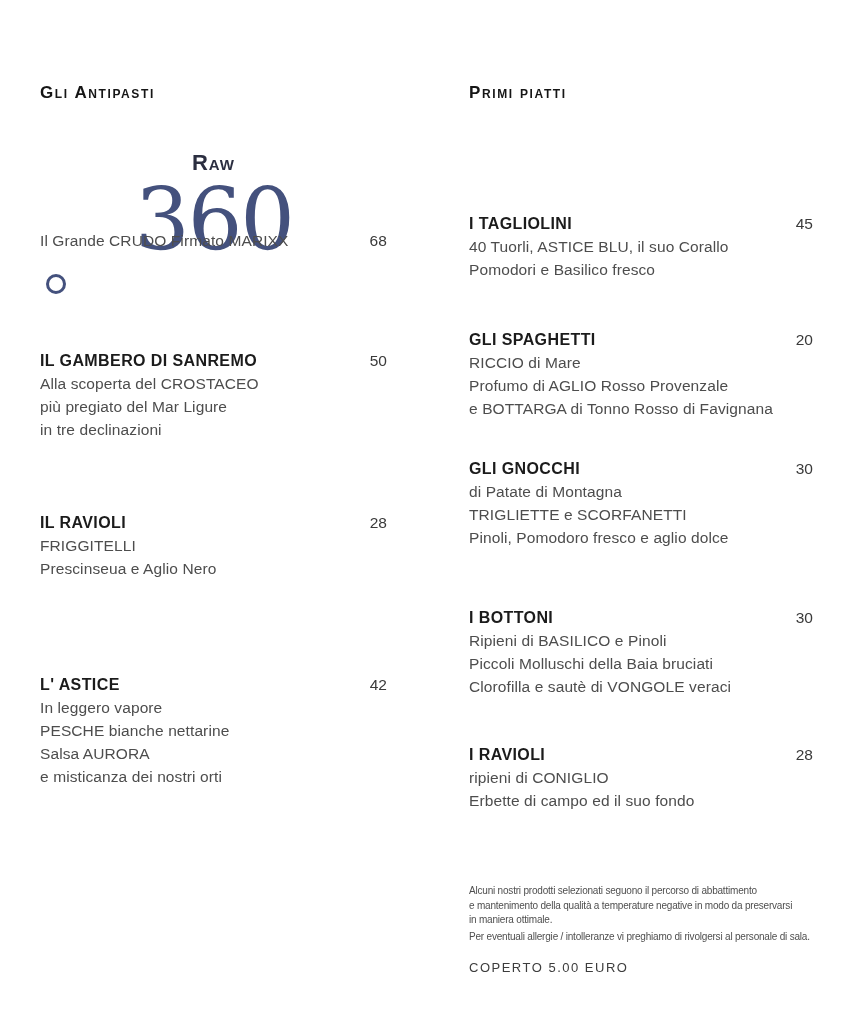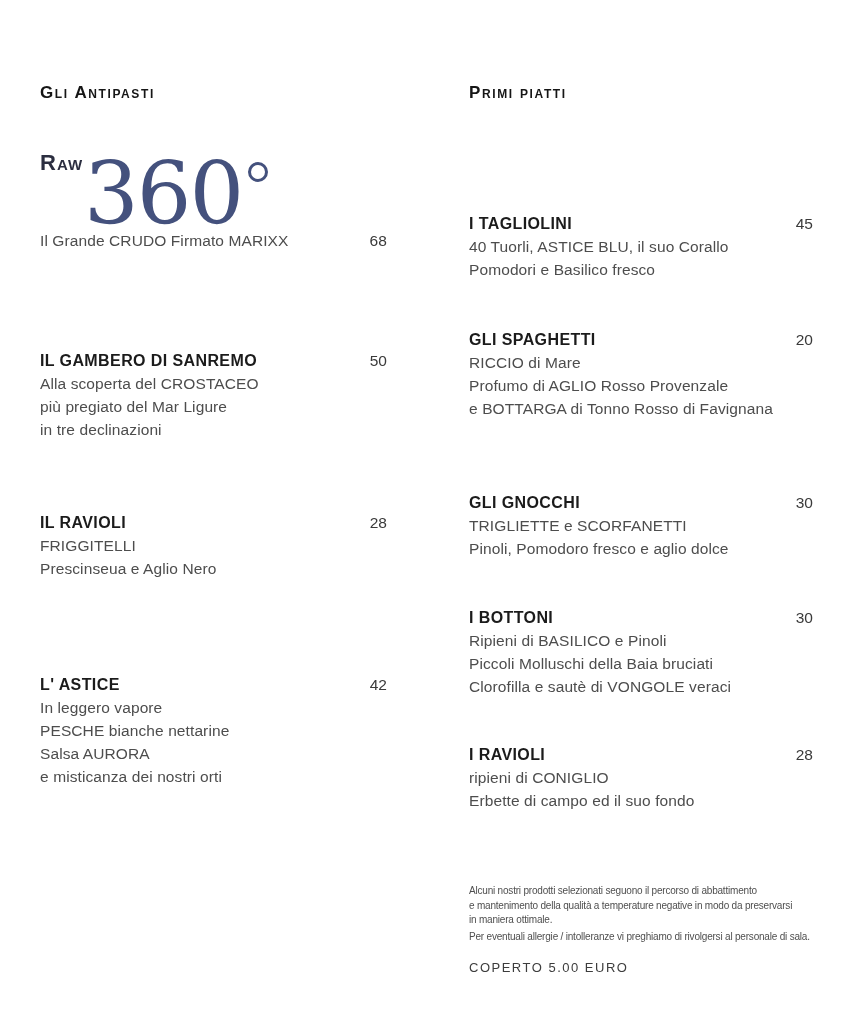--- a/index.html
+++ b/index.html
@@ -4,21 +4,21 @@
 <style>
   html,body{margin:0;padding:0;background:#ffffff;}
   .page{position:relative;width:856px;height:1024px;background:#ffffff;overflow:hidden;
         font-family:"Liberation Sans",sans-serif;border-radius:23px;}
   .col{position:absolute;top:0;height:100%;}
   .col-left{left:40px;width:347px;}
   .col-right{left:469px;width:344px;}
   .abs{position:absolute;left:0;right:0;}
   .section-header{font-weight:700;font-variant:small-caps;font-size:17px;
         letter-spacing:1.6px;color:#161616;}
-  .logo-row{display:flex;align-items:flex-start;}
+  .logo-row{display:flex;align-items:center;flex-direction:column;}
   .logo-raw{font-weight:700;font-variant:small-caps;font-size:22px;letter-spacing:1px;color:#2b2e40;}
   .logo-num{font-family:"DejaVu Serif",serif;font-size:86px;line-height:1;color:#44517d;
         letter-spacing:-2px;margin-left:1px;}
   .logo-deg{display:inline-block;width:14px;height:14px;border:3px solid #44517d;
         border-radius:50%;align-self:flex-start;margin-top:12px;margin-left:6px;}
   .featured-row{display:flex;justify-content:space-between;align-items:baseline;
         font-size:15.5px;color:#4d4d4d;letter-spacing:0.1px;}
   .item-title-row{display:flex;justify-content:space-between;align-items:baseline;line-height:22px;margin-top:36px;}
   .item-title{font-weight:700;font-size:16px;letter-spacing:0.4px;color:#1b1b1b;}
   .item-price{font-size:15.5px;color:#3a3a3a;}
@@ -104,26 +104,27 @@
         <span class="item-title">GLI SPAGHETTI</span>
         <span class="item-price">20</span>
       </div>
       <div class="item-lines">
         <div>RICCIO di Mare</div>
         <div>Profumo di AGLIO Rosso Provenzale</div>
         <div>e BOTTARGA di Tonno Rosso di Favignana</div>
       </div>
     </div>
 
-    <div class="abs" style="top:456px">
+    <div class="abs" style="top:422px">
       <div class="item-title-row">
         <span class="item-title">GLI GNOCCHI</span>
         <span class="item-price">30</span>
       </div>
       <div class="item-lines">
+        <div>di Patate di Montagna</div>
         <div>TRIGLIETTE e SCORFANETTI</div>
         <div>Pinoli, Pomodoro fresco e aglio dolce</div>
       </div>
     </div>
 
     <div class="abs" style="top:571px">
       <div class="item-title-row">
         <span class="item-title">I BOTTONI</span>
         <span class="item-price">30</span>
       </div>

